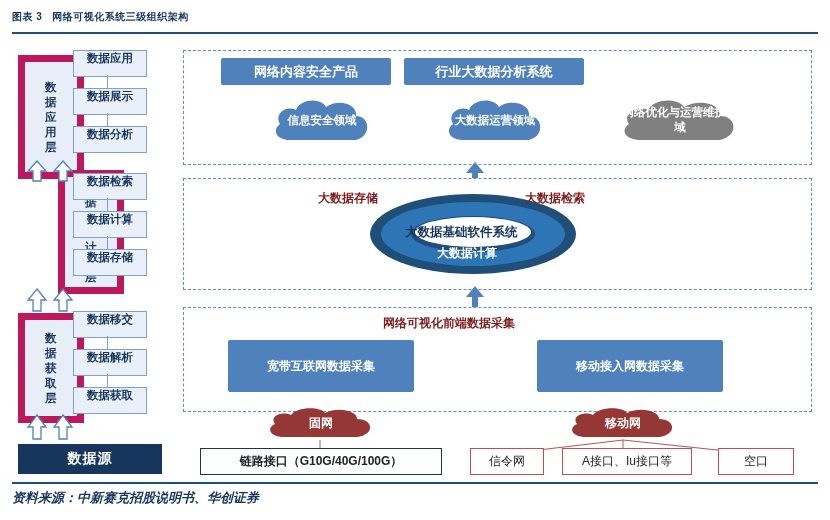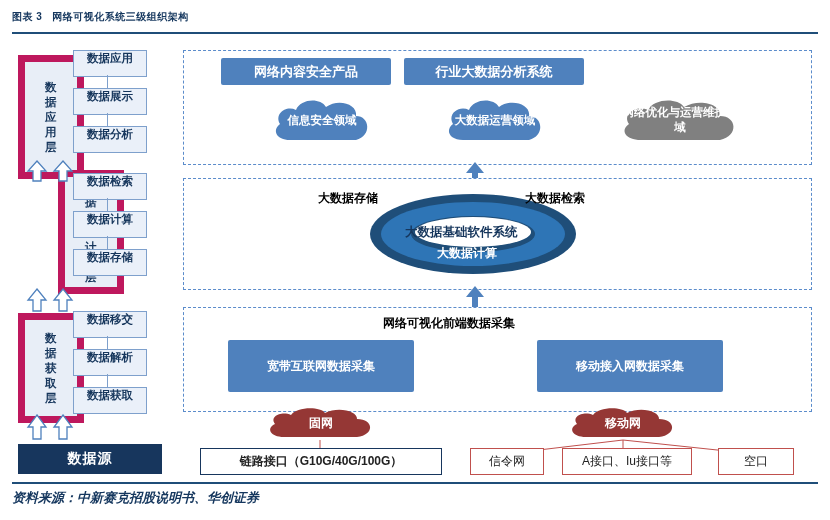--- a/index.html
+++ b/index.html
@@ -103,21 +103,21 @@
   
   .uparrow{position:absolute;}
   .uparrow .stem{position:absolute;background:#4f81bd;}
   .uparrow .head{
     position:absolute;width:0;height:0;
     border-left:9px solid transparent;border-right:9px solid transparent;
     border-bottom:11px solid #4f81bd;
   }
   .hollow-arrow{position:absolute;}
   .lbl{
-    position:absolute;font-size:12px;font-weight:bold;color:#000000;white-space:nowrap;
+    position:absolute;font-size:12px;font-weight:bold;color:#7f1d1d;white-space:nowrap;
   }
   .lbl.white{color:#ffffff;}
 </style>
 </head>
 <body>
 
 <div class="root">
 
   <div class="title-bar">
     <span class="title-text"><span class="title-num">图表 3</span>&nbsp;&nbsp;&nbsp;<span>网络可视化系统三级组织架构</span></span>

